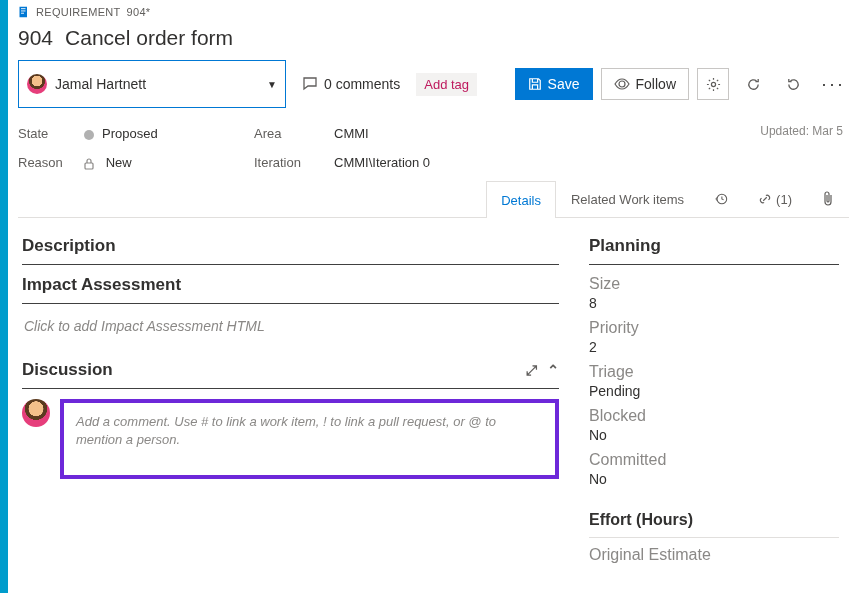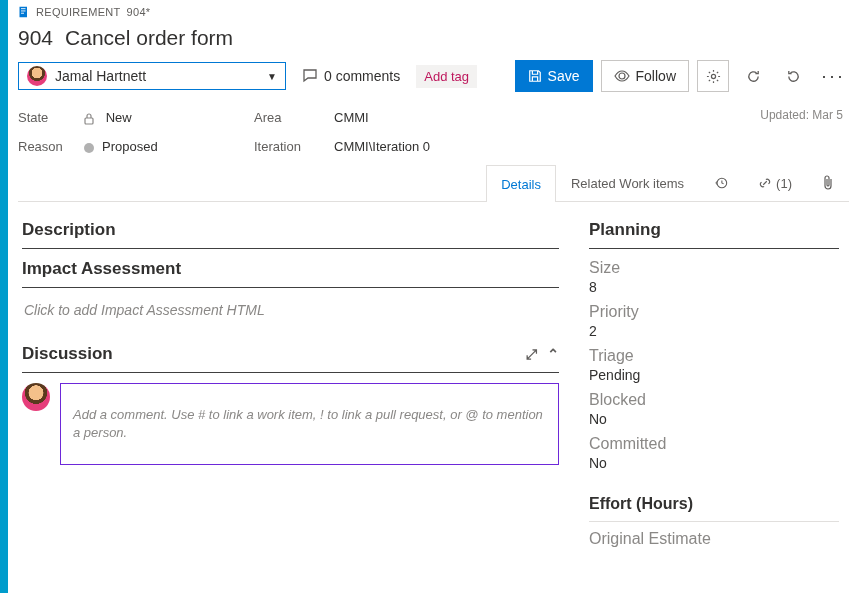--- a/index.html
+++ b/index.html
@@ -5,21 +5,21 @@
 * { box-sizing: border-box; margin: 0; padding: 0; }
 body { font-family: "Segoe UI", Arial, sans-serif; font-size: 14px; color: #323130; background: #fff; width: 849px; height: 593px; overflow: hidden; position: relative; }
 .stripe { position: absolute; left: 0; top: 0; width: 8px; height: 593px; background: #009ccc; }
 .content { margin-left: 18px; }
 .crumb { display: flex; align-items: center; gap: 6px; padding: 6px 0 2px 0; font-size: 11px; color: #605e5c; letter-spacing: .3px; }
 .crumb svg { width: 12px; height: 12px; }
 .title-row { display: flex; align-items: baseline; gap: 12px; padding: 6px 0 10px 0; }
 .title-id { font-size: 21px; font-weight: 400; color: #323130; }
 .title-text { font-size: 21px; font-weight: 400; }
 .toolbar { display: flex; align-items: center; gap: 8px; padding-bottom: 14px; }
-.assignee { display: flex; align-items: center; gap: 8px; border: 1px solid #0078d4; height: 28px; width: 268px; padding: 0 8px; cursor: pointer; }
+.assignee { display: flex; align-items: center; gap: 8px; border: 1px solid #0078d4; height: 48px; width: 268px; padding: 0 8px; cursor: pointer; }
 .avatar { width: 20px; height: 20px; border-radius: 50%; background: radial-gradient(circle at 50% 35%, #f4c08a 0 32%, #5b3a1e 33% 48%, #e63e7b 49% 100%); display: inline-block; flex-shrink: 0; }
 .assignee-name { flex: 1; }
 .caret { font-size: 10px; color: #323130; }
 .comments { display: flex; align-items: center; gap: 6px; padding: 0 8px; height: 32px; color: #323130; cursor: pointer; }
 .addtag { color: #be185d; background: #f3f2f1; padding: 4px 8px; font-size: 13px; cursor: pointer; }
 .spacer { flex: 1; }
 .btn { display: inline-flex; align-items: center; gap: 6px; height: 32px; padding: 0 12px; border: 1px solid #c8c6c4; background: #fff; cursor: pointer; font-size: 14px; }
 .btn-primary { background: #0078d4; color: #fff; border-color: #0078d4; }
 .iconbtn { width: 32px; justify-content: center; padding: 0; }
 .more { font-size: 18px; letter-spacing: 2px; width: 32px; display: inline-flex; align-items: center; justify-content: center; height: 32px; cursor: pointer; }
@@ -35,21 +35,21 @@
 .tabbar { display: flex; justify-content: flex-end; border-bottom: 1px solid #e1dfdd; margin-right: 0; }
 .tab { padding: 10px 14px; font-size: 13px; color: #605e5c; border: 1px solid transparent; border-bottom: none; cursor: pointer; display: flex; align-items: center; gap: 4px; }
 .tab.active { color: #0078d4; border-color: #e1dfdd; background: #fff; position: relative; top: 1px; }
 .body { display: flex; }
 .leftcol { flex: 1; padding: 18px 20px 0 4px; }
 .rightcol { width: 270px; padding: 18px 10px 0 10px; }
 .section-h { font-size: 17px; font-weight: 600; padding-bottom: 8px; border-bottom: 1px solid #404040; margin-bottom: 10px; display: flex; align-items: center; }
 .section-h .grow { flex: 1; }
 .placeholder { color: #8a8886; font-style: italic; font-size: 14px; padding: 4px 2px 26px 2px; }
 .discussion-row { display: flex; gap: 10px; }
-.commentbox { flex: 1; border: 1px solid #6d28d9; min-height: 80px; padding: 22px 12px; color: #8a8886; font-style: italic; font-size: 13px; line-height: 1.4; }
+.commentbox { flex: 1; border: 4px solid #6d28d9; min-height: 80px; padding: 10px 12px; color: #8a8886; font-style: italic; font-size: 13px; line-height: 1.4; }
 .field-label { font-size: 16px; color: #8a8886; margin-top: 8px; }
 .field-value { font-size: 14px; color: #323130; margin-top: 2px; }
 .subh { font-size: 16px; font-weight: 600; margin-top: 24px; padding-bottom: 8px; border-bottom: 1px solid #e1dfdd; }
 svg { display: block; }
 .expandicons { display: flex; gap: 10px; color: #605e5c; }
 .expandicons span { cursor: pointer; font-size: 14px; }
 </style>
 </head>
 <body>
 
@@ -116,28 +116,28 @@
     </div>
     <span class="more">···</span>
   </div>
 
   <div class="meta">
     <div class="meta-col labels1">
       <span>State</span>
       <span>Reason</span>
     </div>
     <div class="meta-col vals1">
+      <span><span class="dot"></span><span>Proposed</span></span>
       <span>
         <svg class="lock" viewBox="0 0 10 12">
             <rect x="1" y="5" width="8" height="6" rx="1" fill="none" stroke="#8a8886" stroke-width="1.2"></rect>
             <path d="M3 5V3a2 2 0 114 0v2" fill="none" stroke="#8a8886" stroke-width="1.2"></path>
           </svg>
         <span>New</span>
       </span>
-      <span><span class="dot"></span><span>Proposed</span></span>
     </div>
     <div class="meta-col labels2">
       <span>Area</span>
       <span>Iteration</span>
     </div>
     <div class="meta-col vals2">
       <span>CMMI</span>
       <span>CMMI\Iteration 0</span>
     </div>
     <span class="updated">Updated: Mar 5</span>

